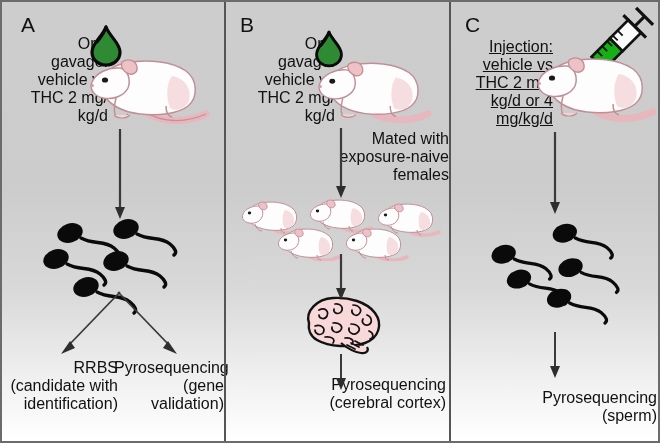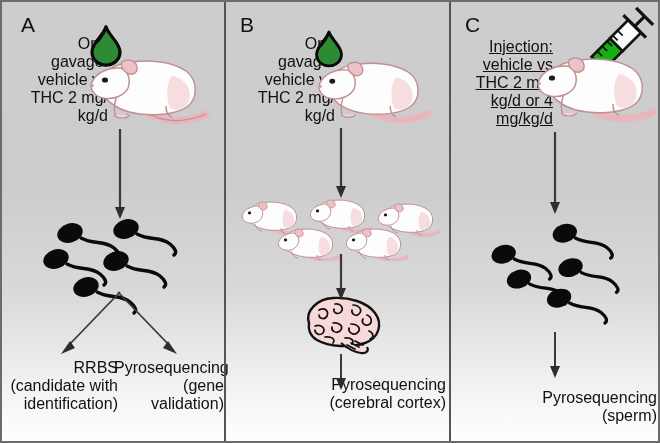--- a/index.html
+++ b/index.html
@@ -188,20 +188,23 @@
       </svg>
     </div>
 
     <div class="arrow" style="left:107px;top:126px;">
       <svg width="16" height="72">
         <line x1="8" y1="0" x2="8" y2="60" stroke="#3a3a3a" stroke-width="2.2"></line>
         <path d="M8 70 L3 58 L13 58 Z" fill="#2e2e2e"></path>
       </svg>
     </div>
 
+    <div class="caption" style="left:110px;top:128px;width:113px;">Mated with
+exposure-naive
+females</div>
 
     <div class="rat" style="left:8px;top:191px;">
       <svg width="212" height="68" viewBox="0 0 212 68">
         <defs>
           <g id="pup">
             <path d="M31 33 C40 39 52 40 63 35" fill="none" stroke="#e8b6bd" stroke-width="3.6" stroke-linecap="round"></path>
             <path d="M8 23 C6 17 11 10 21 8 C31 6 45 7 52 13 C58 17 58 27 53 31
                      C48 35 38 36 29 35 C20 34 10 30 8 23 Z" fill="#fdfdfd" stroke="#c08f96" stroke-width="1"></path>
             <path d="M45 15 C51 16 55 21 54 28 C52 33 47 34 44 32 C42 27 42 19 45 15 Z" fill="#f6dde0"></path>
             <path d="M18 11 C12 11 5 14 3 19 C1 23 4 27 9 28 C14 29 20 27 22 22 C24 18 22 12 18 11 Z" fill="#fdfdfd" stroke="#c08f96" stroke-width="1"></path>

